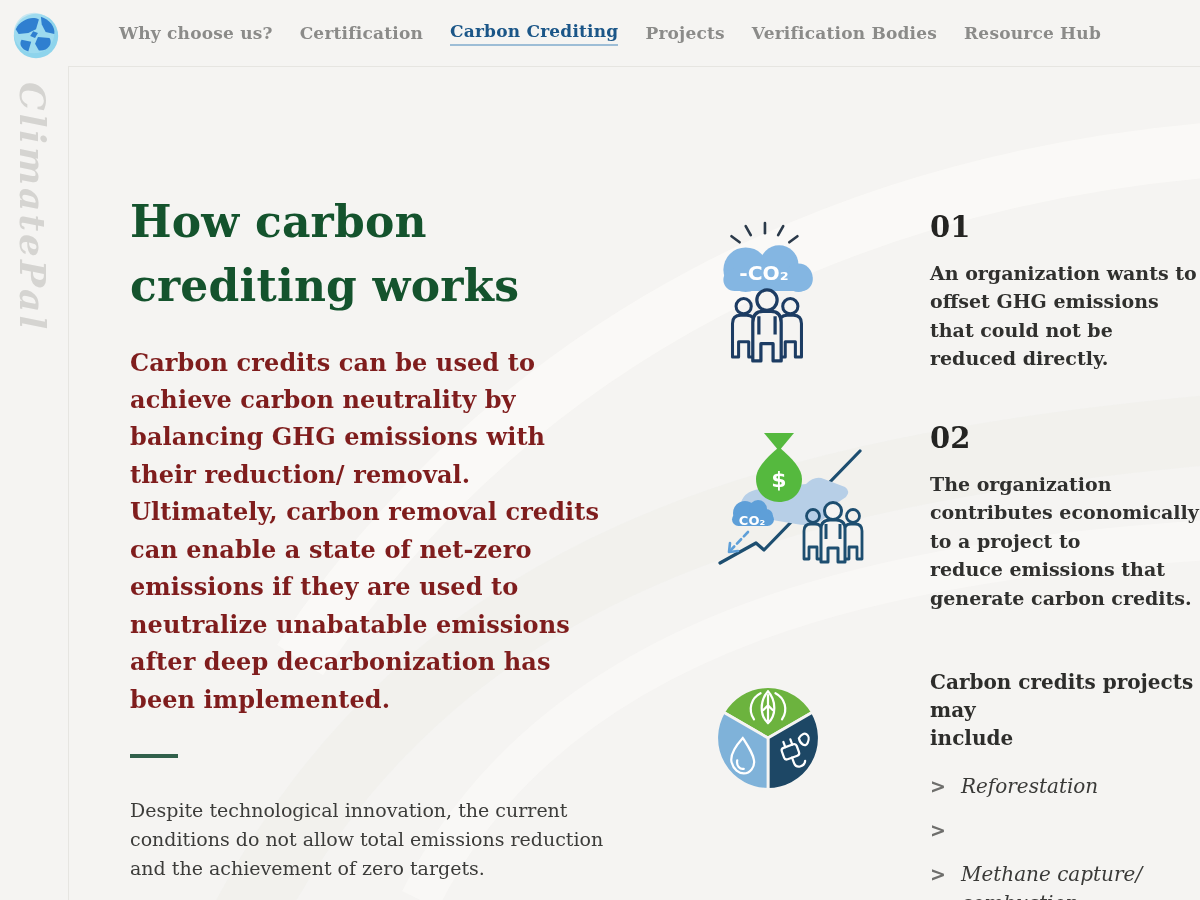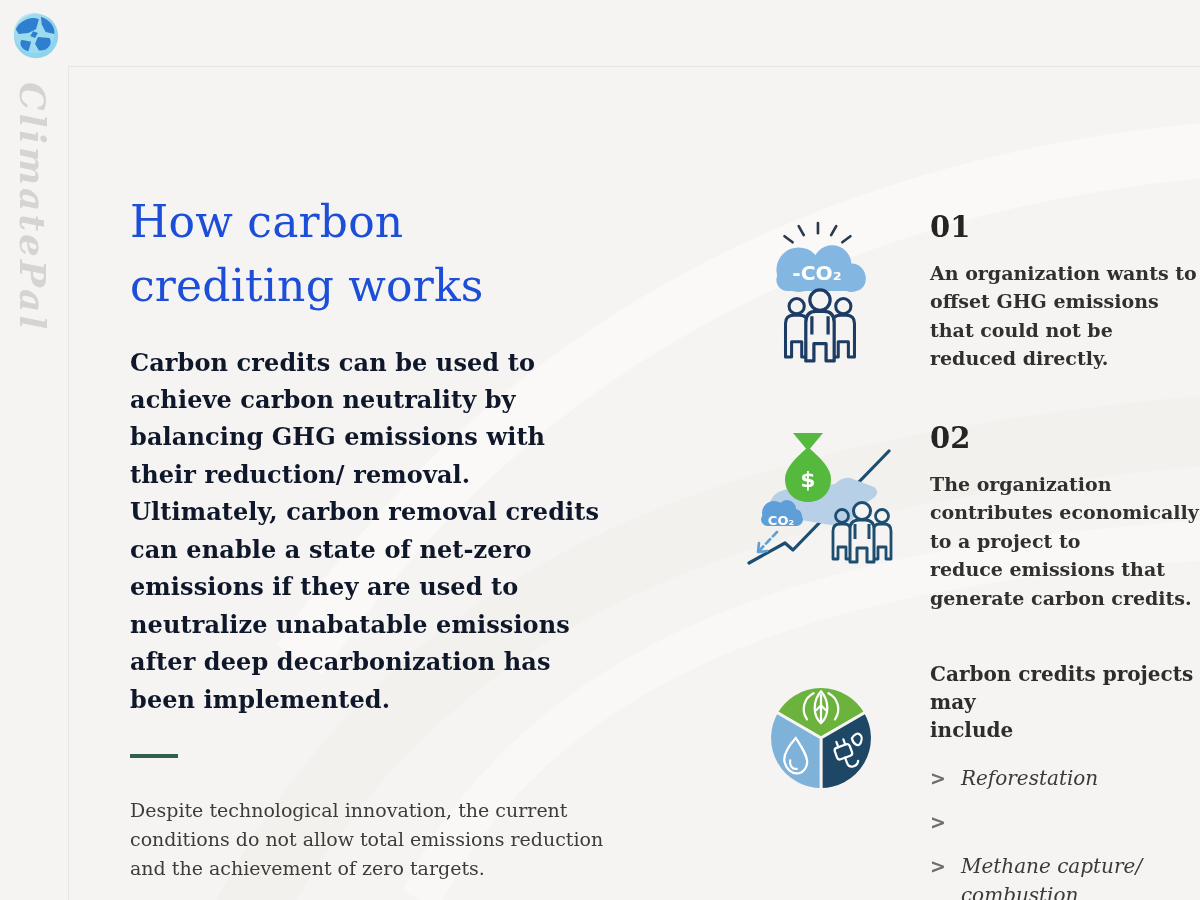--- a/index.html
+++ b/index.html
@@ -35,43 +35,43 @@
   }
   .vertical-brand{
     position:absolute;left:12px;top:16px;
     writing-mode:vertical-rl;
     font-style:italic;font-size:36px;letter-spacing:3px;
     color:#d5d4d1;font-weight:600;
   }
   
   .left-col{position:absolute;left:130px;top:190px;width:500px;}
   .page-title{
-    margin:0;font-size:44px;line-height:1.45;font-weight:400;color:#1d4ed8;
+    margin:0;font-size:44px;line-height:1.45;font-weight:700;color:#14532d;
     width:460px;letter-spacing:.2px;
   }
   .intro{
     margin:26px 0 0 0;font-size:24px;line-height:1.56;font-weight:700;
-    color:#0f172a;width:478px;letter-spacing:.1px;
+    color:#7f1d1d;width:478px;letter-spacing:.1px;
   }
   .divider{width:48px;height:4px;background:#31604b;margin-top:36px;}
   .note{
     margin:38px 0 0 0;font-size:19px;line-height:1.52;color:#3c3c3a;width:480px;
   }
   
   .right-col{position:absolute;left:712px;top:210px;width:488px;}
   .step{display:grid;grid-template-columns:218px 1fr;margin-bottom:48px;}
-  .step-icon{display:flex;justify-content:center;align-items:flex-start;}
+  .step-icon{display:flex;align-items:flex-start;}
   .step-number{font-size:29px;font-weight:700;color:#242422;line-height:1.2;}
   .step-text{
     margin:14px 0 0 0;font-size:19px;font-weight:700;line-height:1.5;
     color:#30302e;width:272px;white-space:pre-line;
   }
   .projects{display:grid;grid-template-columns:218px 1fr;}
   .proj-heading{
-    margin:0 0 20px 0;font-size:20px;font-weight:700;color:#2d2d2b;
+    margin:8px 0 20px 0;font-size:20px;font-weight:700;color:#2d2d2b;
     line-height:1.4;white-space:pre-line;
   }
   .proj-list{list-style:none;margin:0;padding:0;}
   .proj-list li{
     display:flex;gap:15px;font-size:20px;color:#3a3a38;line-height:1.45;
     margin-bottom:15px;align-items:flex-start;
   }
   .chev{color:#6e6e6c;font-weight:600;font-family:"DejaVu Sans",sans-serif;
     font-size:19px;line-height:1.5;}
   .li-text{white-space:pre-line;font-style:italic;}
@@ -96,20 +96,28 @@
       <svg viewBox="0 0 56 56" width="54" height="54">
         <circle cx="28" cy="29" r="23" fill="#8ed4ec"></circle>
         <circle cx="26" cy="26" r="21" fill="#a8e0f2" opacity="0.6"></circle>
         <path d="M7,22 C12,12 24,8 31,12 L28,22 L20,26 L10,27 Z" fill="#2f7fd0"></path>
         <path d="M33,9 C42,12 48,19 47,27 L38,25 L34,17 Z" fill="#2f7fd0"></path>
         <path d="M30,30 L42,31 C46,37 40,45 31,44 L27,37 Z" fill="#2f7fd0"></path>
         <path d="M13,33 L23,35 L20,45 C13,43 10,38 13,33 Z" fill="#2f7fd0"></path>
         <path d="M25,24 l5,2 -3,5 -5,-2 Z" fill="#2f7fd0"></path>
       </svg>
     </div>
+    <nav class="navlinks">
+      <a class="nav-item">Why choose us?</a>
+      <a class="nav-item">Certification</a>
+      <a class="nav-item active">Carbon Crediting</a>
+      <a class="nav-item">Projects</a>
+      <a class="nav-item">Verification Bodies</a>
+      <a class="nav-item">Resource Hub</a>
+    </nav>
   </header>
 
   <aside class="sidebar">
     <div class="vertical-brand">ClimatePal</div>
   </aside>
 
   <section class="left-col">
     <h1 class="page-title">How carbon crediting works</h1>
     <p class="intro">Carbon credits can be used to achieve carbon neutrality by balancing GHG emissions with their reduction/ removal. Ultimately, carbon removal credits can enable a state of net-zero emissions if they are used to neutralize unabatable emissions after deep decarbonization has been implemented.</p>
     <div class="divider"></div>

